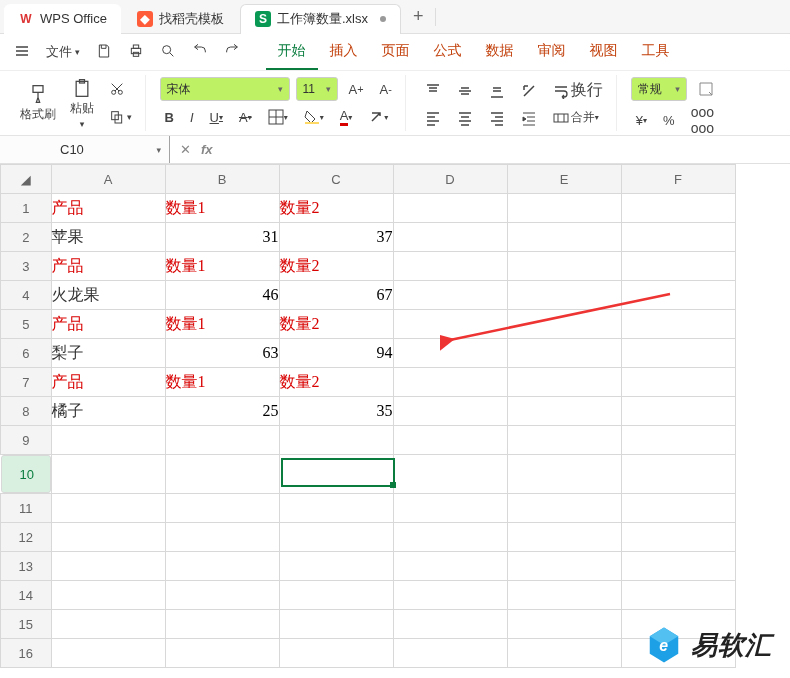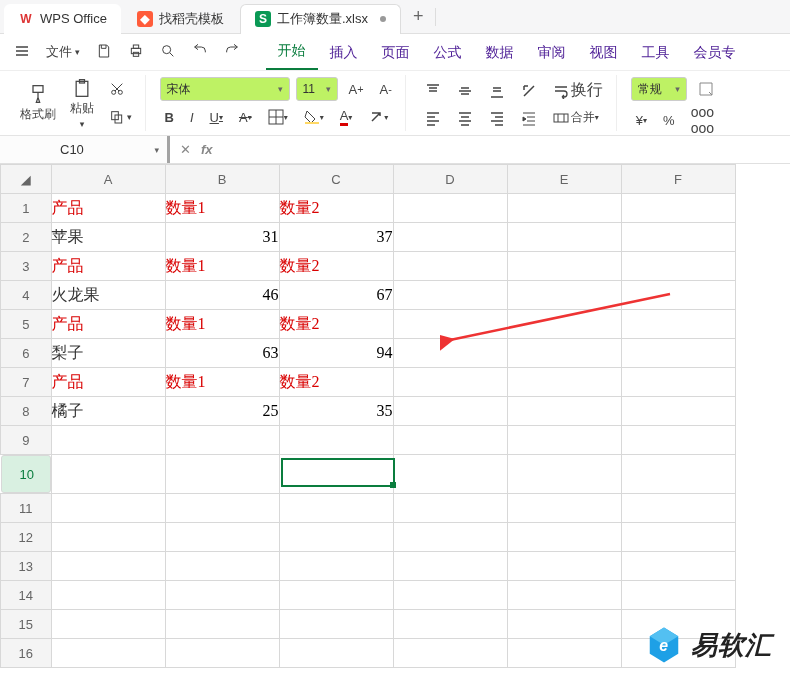--- a/index.html
+++ b/index.html
@@ -13,42 +13,42 @@
 .app-tab .ticon { width: 16px; height: 16px; display: flex; align-items: center; justify-content: center; font-size: 12px; font-weight: bold; border-radius: 3px; }
 .add-tab { padding: 4px 10px; font-size: 18px; color: #666; cursor: pointer; }
 .tab-dot { width: 6px; height: 6px; background: #999; border-radius: 50%; margin-left: 6px; }
 .tab-sep { width: 1px; height: 18px; background: #ddd; margin: 0 2px; }
 
 
 .menu-bar { display: flex; align-items: center; height: 36px; background: #fff; padding: 0 8px; gap: 8px; }
 .menu-left { display: flex; align-items: flex-start; gap: 4px; }
 .mi { padding: 4px 6px; cursor: pointer; color: #444; display: flex; align-items: center; }
 .mi svg { width: 16px; height: 16px; }
-.menu-tabs { display: flex; align-items: flex-end; gap: 0; margin-left: 12px; }
-.menu-tab { padding: 8px 12px; cursor: pointer; color: #4c1d95; font-size: 14px; }
+.menu-tabs { display: flex; align-items: flex-start; gap: 0; margin-left: 12px; }
+.menu-tab { padding: 8px 12px; cursor: pointer; color: #c2410c; font-size: 14px; }
 .menu-tab.active { color: #0a7d3e; border-bottom: 2px solid #0a7d3e; font-weight: 500; }
 
 
 .ribbon { display: flex; align-items: stretch; height: 66px; background: #fff; border-top: 1px solid #eee; border-bottom: 1px solid #e4e4e4; padding: 4px 8px; gap: 6px; }
 .rgroup { display: flex; flex-direction: column; justify-content: space-between; padding: 2px 8px; border-right: 1px solid #eee; }
 .rgroup:last-child { border-right: none; }
 .rbtn-large { display: flex; flex-direction: column; align-items: center; gap: 2px; cursor: pointer; padding: 2px 4px; font-size: 12px; color: #444; }
 .rbtn-large svg { width: 20px; height: 20px; }
 .rrow { display: flex; align-items: center; gap: 6px; }
 .rbtn { cursor: pointer; padding: 3px 5px; color: #444; display: flex; align-items: center; }
 .rbtn svg { width: 16px; height: 16px; }
 .sel { border: 1px solid #ccc; border-radius: 3px; height: 24px; padding: 2px 6px; font-size: 12px; background: #bef264; display: flex; align-items: center; justify-content: space-between; }
 .sel .caret { font-size: 9px; color: #666; margin-left: 4px; }
 .font-sel { width: 130px; }
 .size-sel { width: 42px; }
 .fmt-sel { width: 56px; }
 
 
 .fbar { display: flex; align-items: center; height: 28px; background: #fff; border-bottom: 1px solid #e0e0e0; }
-.namebox { width: 170px; border-right: 3px solid #a3a3a3; display: flex; align-items: center; justify-content: space-between; padding: 0 8px 0 60px; height: 100%; background: #fcfcfc; }
+.namebox { width: 170px; border-right: 1px solid #a3a3a3; display: flex; align-items: center; justify-content: space-between; padding: 0 8px 0 60px; height: 100%; background: #fcfcfc; }
 .namebox .caret { font-size: 9px; color: #666; }
 .fx-area { display: flex; align-items: center; padding: 0 10px; gap: 10px; color: #888; flex: 1; }
 
 
 .grid-wrap { position: relative; background: #fff; width: 790px; }
 .grid { border-collapse: collapse; table-layout: fixed; }
 .grid th, .grid td { border: 1px solid #d8d8d8; font-size: 16px; padding: 0; height: 29px; vertical-align: middle; }
 .grid th { background: #f4f4f4; font-weight: normal; color: #666; font-size: 13px; text-align: center; }
 .grid .corner { width: 50px; background: #f4f4f4; }
 .grid .rowhdr { width: 50px; background: #f4f4f4; text-align: center; font-size: 13px; color: #666; }
@@ -130,21 +130,20 @@
   </div>
   <div class="menu-tabs">
     <div class="menu-tab active">开始</div>
     <div class="menu-tab">插入</div>
     <div class="menu-tab">页面</div>
     <div class="menu-tab">公式</div>
     <div class="menu-tab">数据</div>
     <div class="menu-tab">审阅</div>
     <div class="menu-tab">视图</div>
     <div class="menu-tab">工具</div>
-    <div class="menu-tab">会员专</div>
   </div>
 </div>
 
 <div class="ribbon">
   <div class="rgroup" style="flex-direction:row;align-items:center;gap:6px;">
     <div class="rbtn-large">
       <svg viewBox="0 0 24 24">
           <rect x="6" y="2" width="12" height="8" stroke="#444" fill="none" stroke-width="1.5"></rect>
           <path d="M12 10v6l-2 6h4l-2-6" stroke="#444" fill="none" stroke-width="1.5"></path>
         </svg>

